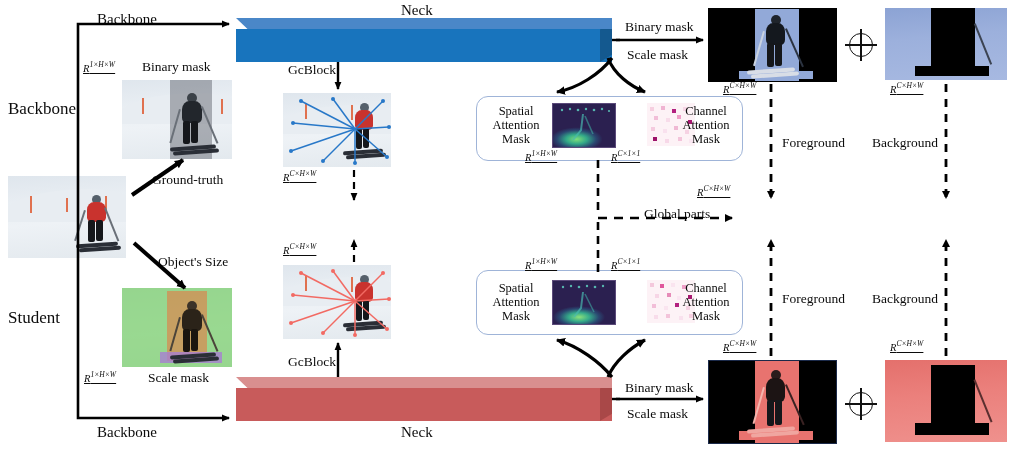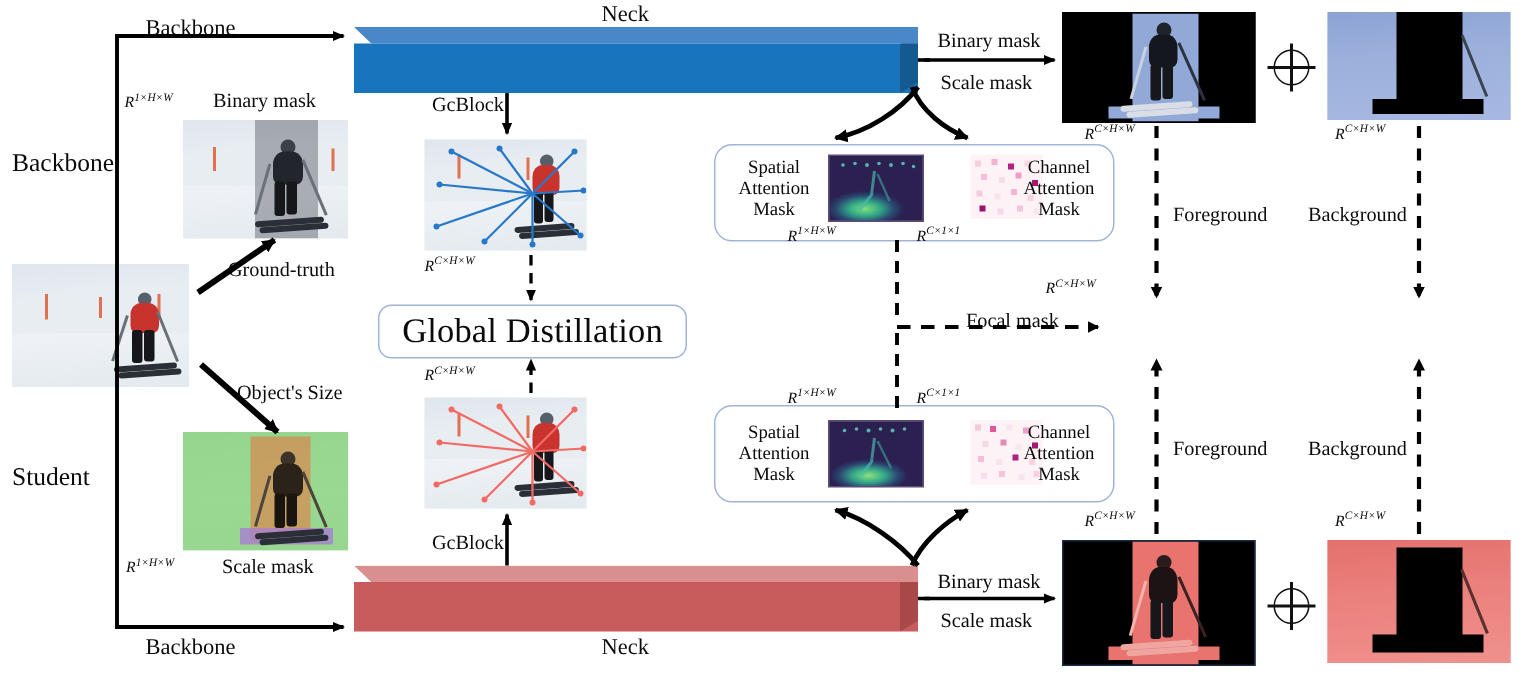--- a/index.html
+++ b/index.html
@@ -1,20 +1,20 @@
 <!DOCTYPE html>
 <html><head>
 <meta charset="utf-8">
 <style>
   html,body{margin:0;padding:0;background:#ffffff;}
   body{width:1015px;height:455px;position:relative;overflow:hidden;
        font-family:"Liberation Serif","DejaVu Serif",serif;color:#0b0b0b;}
   #stage{position:absolute;left:0;top:0;width:1015px;height:455px;}
   .lbl{position:absolute;white-space:nowrap;line-height:1;}
-  .sz{position:absolute;white-space:nowrap;font-style:italic;line-height:1;}
+  .sz{position:absolute;white-space:nowrap;font-style:italic;line-height:1;text-decoration:underline;}
   .sz i{font-style:italic;}
   .sz sup{font-style:italic;font-size:.72em;vertical-align:super;}
   svg.ov{position:absolute;left:0;top:0;width:1015px;height:455px;pointer-events:none;}
   
   .photo{position:absolute;overflow:hidden;background:#e9edf1;}
   .snow{position:absolute;left:0;top:0;right:0;bottom:0;
         background:linear-gradient(175deg,#dfe6ed 0%,#e9eef3 32%,#eef2f6 55%,#e3e9ee 100%);}
   .hill{position:absolute;left:-10%;top:16%;width:130%;height:40%;
         background:#e8edf2;border-radius:60% 40% 0 0 / 100% 90% 0 0;}
   .pole{position:absolute;width:2px;background:#e0714f;}
@@ -189,23 +189,20 @@
         <circle cx="40" cy="68" r="2"></circle>
           <circle cx="72" cy="70" r="2"></circle>
           <circle cx="104" cy="64" r="2"></circle>
         <circle cx="106" cy="34" r="2"></circle>
           <circle cx="100" cy="8" r="2"></circle>
           <circle cx="50" cy="6" r="2"></circle>
       </g>
     </svg>
   </div>
 
-  <div class="dbox" style="left:252px;top:203px;width:204px;height:34px;">
-    <span>Global Distillation</span>
-  </div>
 
 
   <div class="abox" style="left:476px;top:96px;width:265px;height:63px;"></div>
   <div class="atitle" style="left:482px;top:104px;width:68px;">
     <div>Spatial</div>
     <div>Attention</div>
     <div>Mask</div>
   </div>
   <div style="position:absolute;left:552px;top:103px;width:62px;height:43px;border:1px solid #5b4a7a;overflow:hidden;
               background:radial-gradient(ellipse 26px 12px at 38% 82%,#7fe07a 0%,#32a888 40%,#2a4670 75%,#2b2050 100%),
@@ -376,21 +373,21 @@
   <div class="lbl" style="left:288px;top:63px;font-size:13.5px;">GcBlock</div>
   <div class="lbl" style="left:288px;top:355px;font-size:13.5px;">GcBlock</div>
   <div class="lbl" style="left:142px;top:60px;font-size:13.5px;">Binary mask</div>
   <div class="lbl" style="left:148px;top:371px;font-size:13.5px;">Scale mask</div>
   <div class="lbl" style="left:152px;top:173px;font-size:13.5px;">Ground-truth</div>
   <div class="lbl" style="left:158px;top:255px;font-size:13.5px;">Object's Size</div>
   <div class="lbl" style="left:625px;top:20px;font-size:13.5px;">Binary mask</div>
   <div class="lbl" style="left:627px;top:48px;font-size:13.5px;">Scale mask</div>
   <div class="lbl" style="left:625px;top:381px;font-size:13.5px;">Binary mask</div>
   <div class="lbl" style="left:627px;top:407px;font-size:13.5px;">Scale mask</div>
-  <div class="lbl" style="left:644px;top:207px;font-size:13.5px;">Focal mask</div>
+  <div class="lbl" style="left:644px;top:207px;font-size:13.5px;">Global parts</div>
   <div class="lbl" style="left:782px;top:136px;font-size:13.5px;">Foreground</div>
   <div class="lbl" style="left:872px;top:136px;font-size:13.5px;">Background</div>
   <div class="lbl" style="left:782px;top:292px;font-size:13.5px;">Foreground</div>
   <div class="lbl" style="left:872px;top:292px;font-size:13.5px;">Background</div>
 
   <div class="sz" style="left:83px;top:61px;font-size:10.5px;">
     <i>R</i><sup>1×H×W</sup>
   </div>
   <div class="sz" style="left:84px;top:371px;font-size:10.5px;">
     <i>R</i><sup>1×H×W</sup>

